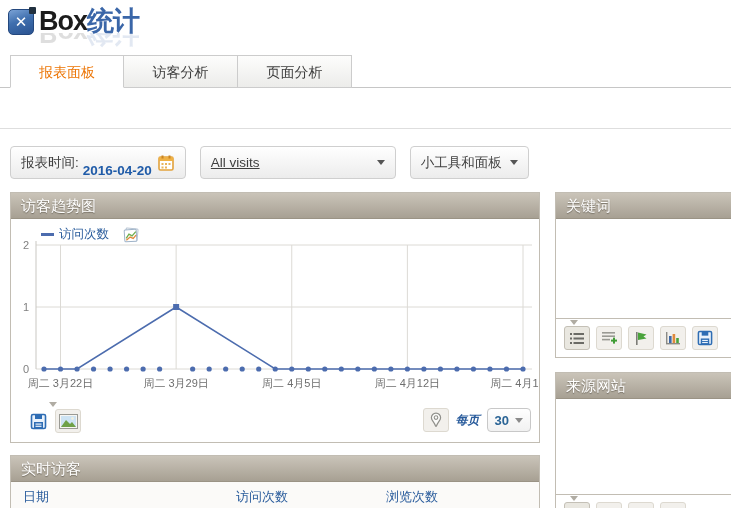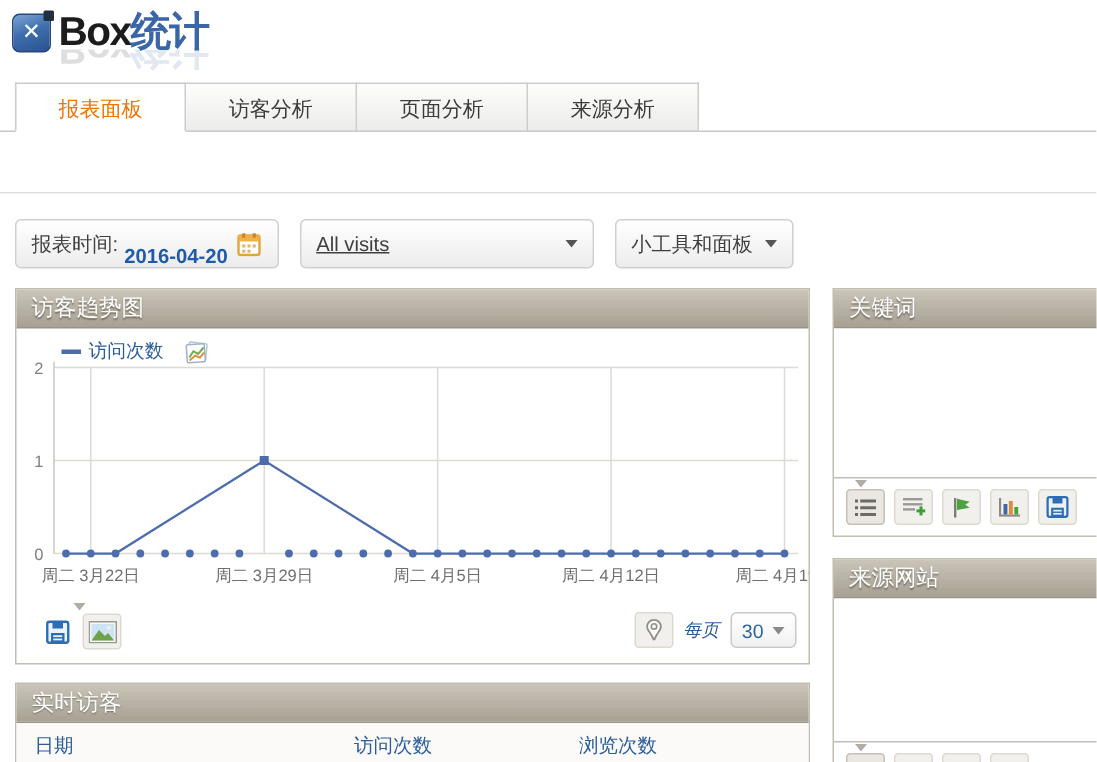--- a/index.html
+++ b/index.html
@@ -55,21 +55,21 @@
   .panel-referrer{ left:555px; top:372px; width:190px; height:160px; }
 
   
   .chart-area { position:relative; height:182px; }
   .legend { position:absolute; top:7px; left:30px; display:flex; align-items:center; z-index:2; }
   .legend-swatch { width:13px; height:3px; background:#4c6cae; margin-right:5px; }
   .legend-label { font-size:12.5px; color:#2a5c9c; margin-right:14px; }
   svg text { font-family:"Liberation Sans","DejaVu Sans",sans-serif; }
 
   
-  .chart-footer { position:relative; height:41px; padding:8px 8px 0 14px; }
+  .chart-footer { position:relative; height:41px; padding:8px 8px 0 14px;font-weight:bold; }
   .max-hint { position:absolute; left:38px; top:1px; width:0; height:0;
     border-left:4px solid transparent; border-right:4px solid transparent;
     border-top:5px solid #b0aca3; }
   .icon-btn { display:inline-flex; align-items:center; justify-content:center;
     width:26px; height:24px; border-radius:3px; cursor:pointer; background:transparent;
     border:1px solid transparent; vertical-align:middle; }
   .icon-btn.boxed { background:#f2f0ec; border-color:#ddd9d0; }
   .footer-right { position:absolute; right:8px; top:7px; display:flex; align-items:center; gap:7px; }
   .rows-label { font-size:12px; font-style:italic; color:#2a5c9c; }
   .rows-select { display:inline-flex; align-items:center; gap:6px; height:24px; padding:0 7px;
@@ -97,21 +97,20 @@
   <div class="logo-badge">✕</div>
   <div class="logo-text"><span class="bold-part">Box</span><span class="accent-part">统计</span></div>
 </div>
 <div class="logo-reflection logo-text"><span class="bold-part">Box</span><span class="accent-part">统计</span></div>
 
 <div class="tabbar">
   <div class="tabs">
     <div class="tab active">报表面板</div>
     <div class="tab">访客分析</div>
     <div class="tab">页面分析</div>
-    <div class="tab">来源分析</div>
   </div>
 </div>
 
 <div class="rule-2"></div>
 
 <div class="toolbar">
   <div class="tb-btn">
     <span>报表时间:</span>
     <span class="date-value">2016-04-20</span>
     <svg width="17" height="16" viewBox="0 0 17 16">

